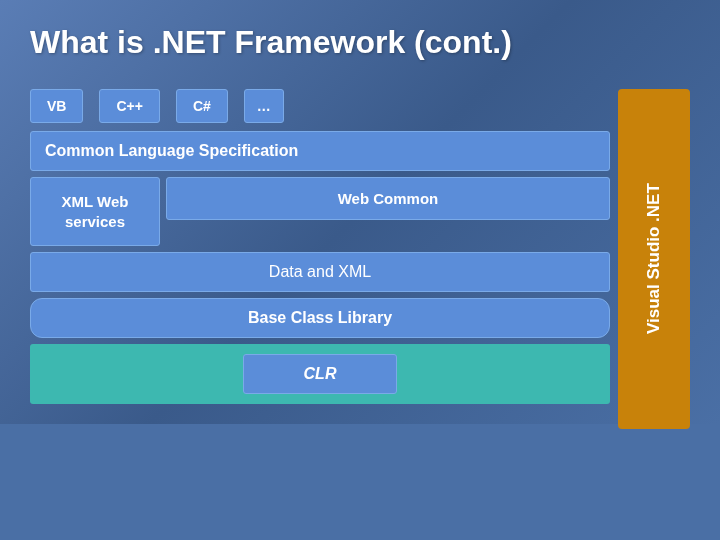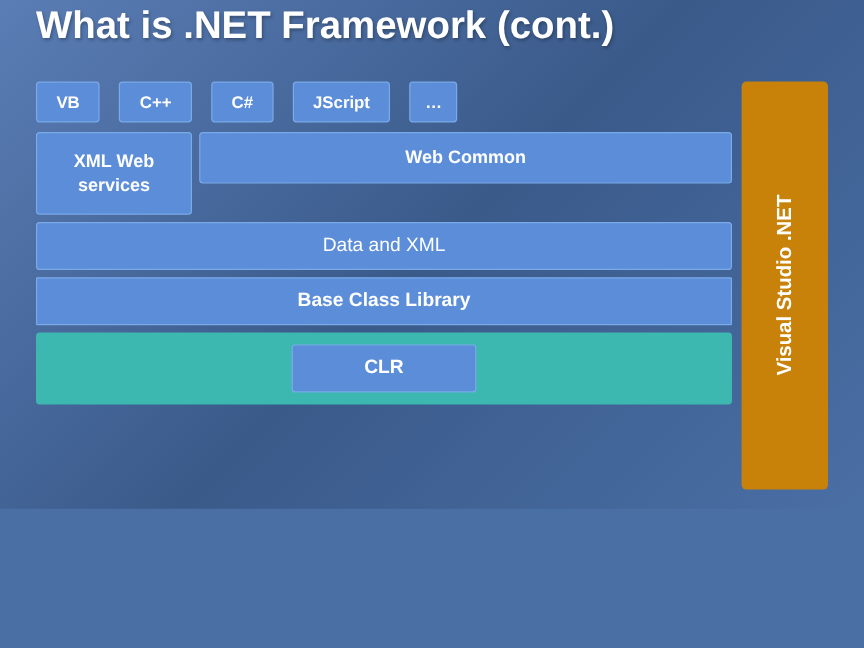--- a/index.html
+++ b/index.html
@@ -10,21 +10,21 @@
       overflow: hidden;
       background: #4a6fa5;
       font-family: Arial, sans-serif;
     }
 
     .slide {
       width: 720px;
       height: 424px;
       background: linear-gradient(135deg, #5a7db5 0%, #3a5a8a 50%, #4a6fa5 100%);
       position: relative;
-      padding: 3px 30px;
+      padding: 24px 30px;
     }
 
     .title {
       color: #ffffff;
       font-size: 32px;
       font-weight: bold;
       margin-bottom: 28px;
       text-shadow: 1px 1px 3px rgba(0,0,0,0.3);
     }
 
@@ -143,32 +143,33 @@
       text-align: center;
     }
 
     
     .base-class-bar {
       background: #5b8dd9;
       color: white;
       font-size: 16px;
       font-weight: bold;
       padding: 10px 14px;
-      border-radius: 1px;
+      border-radius: 12px;
       border: 1px solid #7aaae8;
       text-align: center;
     }
 
     
     .clr-section {
       background: #3db8b0;
       border-radius: 3px;
       padding: 10px 14px;
       display: flex;
       justify-content: center;
+      font-style: italic;
     }
 
     .clr-box {
       background: #5b8dd9;
       color: white;
       font-size: 16px;
       font-weight: bold;
       padding: 10px 60px;
       border-radius: 3px;
       border: 1px solid #7aaae8;
@@ -183,24 +184,24 @@
   <div class="title">What is .NET Framework (cont.)</div>
 
   <div class="main-content">
 
     <div class="left-panel">
 
       <div class="language-row">
         <div class="lang-box">VB</div>
         <div class="lang-box">C++</div>
         <div class="lang-box">C#</div>
-        <div class="lang-box">JScript</div>
         <div class="lang-box dots">…</div>
       </div>
 
+      <div class="cls-bar">Common Language Specification</div>
 
       <div class="middle-section">
         <div class="xml-box">
           XML Web<br>services
         </div>
         <div class="forms-column">
           <div class="form-box">Web Common</div>
         </div>
       </div>
 

